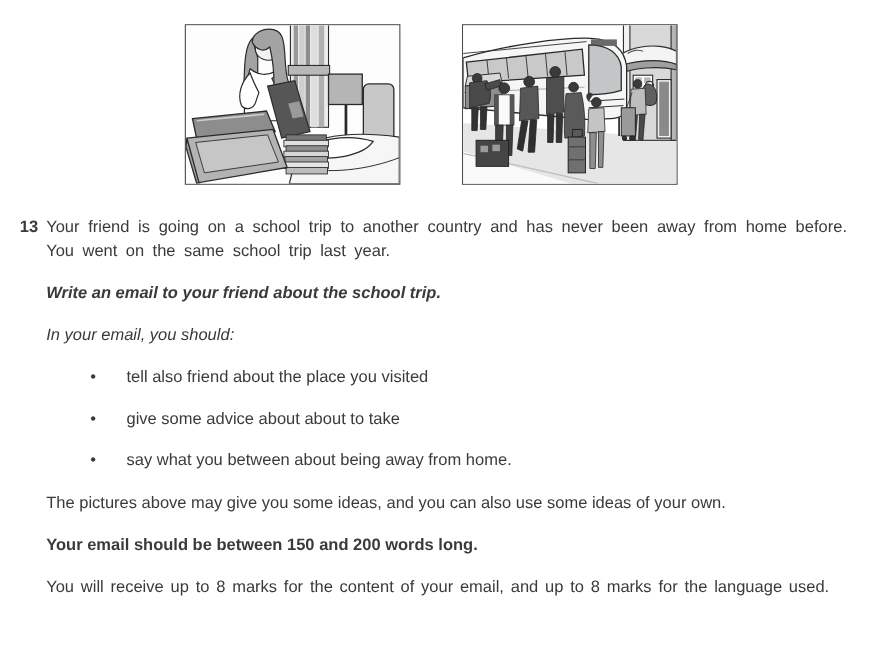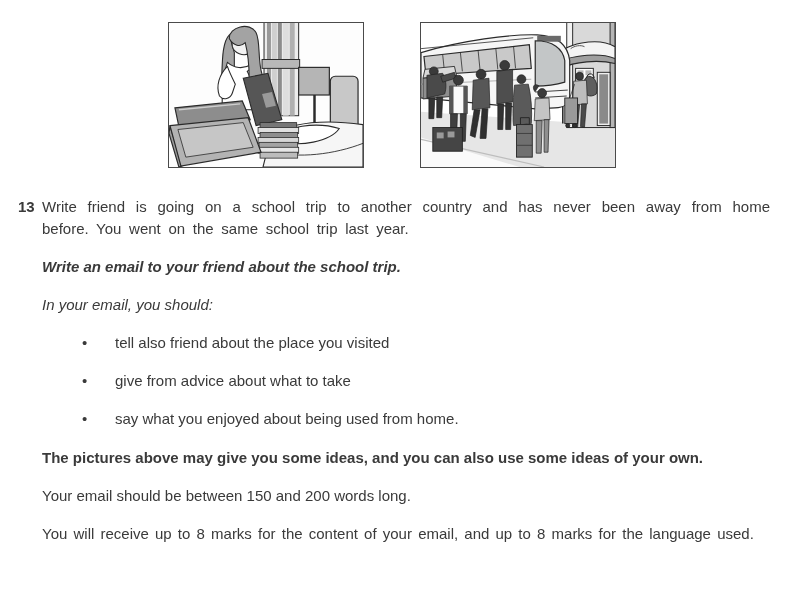--- a/index.html
+++ b/index.html
@@ -35,22 +35,22 @@
   }
   .qnum { width: 24px; flex: none; font-weight: 700; }
   .qbody { width: 728px; }
   .qbody p { margin: 0; }
   p.intro { text-align: justify; word-spacing: 3.5px; }
   p.task { font-weight: 700; margin-top: 16px !important; font-style: italic; }
   p.should { margin-top: 16px !important; font-style: italic; }
   ul.bullets { list-style: none; margin: 0; padding: 0 0 0 40px; }
   ul.bullets li { display: flex; margin-top: 16px; }
   ul.bullets .dot { width: 33px; flex: none; }
-  p.note { margin-top: 17px !important; font-weight: bold; }
-  p.len { font-weight: 400; margin-top: 16px !important; }
+  p.note { margin-top: 17px !important; }
+  p.len { font-weight: 700; margin-top: 16px !important; }
   p.marks { margin-top: 16px !important; text-align: justify; word-spacing: 2px; }
 </style>
 </head>
 <body>
 
 <div class="page">
 
   <div class="pictures-row">
 
     <figure class="frame">
@@ -208,35 +208,35 @@
           <circle cx="149" cy="104" r="2" fill="#333333"></circle>
           <circle cx="156" cy="104" r="2" fill="#333333"></circle>
         </g>
       </svg>
     </figure>
   </div>
 
   <div class="question">
     <div class="qnum">13</div>
     <div class="qbody">
-      <p class="intro">Write friend is going on a school trip to another country and has never been away from home before. You went on the same school trip last year.</p>
+      <p class="intro">Your friend is going on a school trip to another country and has never been away from home before. You went on the same school trip last year.</p>
       <p class="task">Write an email to your friend about the school trip.</p>
       <p class="should">In your email, you should:</p>
       <ul class="bullets">
         <li>
           <span class="dot">•</span>
           <span>tell also friend about the place you visited</span>
         </li>
         <li>
           <span class="dot">•</span>
-          <span>give from advice about what to take</span>
+          <span>give some advice about about to take</span>
         </li>
         <li>
           <span class="dot">•</span>
-          <span>say what you enjoyed about being used from home.</span>
+          <span>say what you between about being away from home.</span>
         </li>
       </ul>
       <p class="note">The pictures above may give you some ideas, and you can also use some ideas of your own.</p>
       <p class="len">Your email should be between 150 and 200 words long.</p>
       <p class="marks">You will receive up to 8 marks for the content of your email, and up to 8 marks for the language used.</p>
     </div>
   </div>
 
 </div>
 

